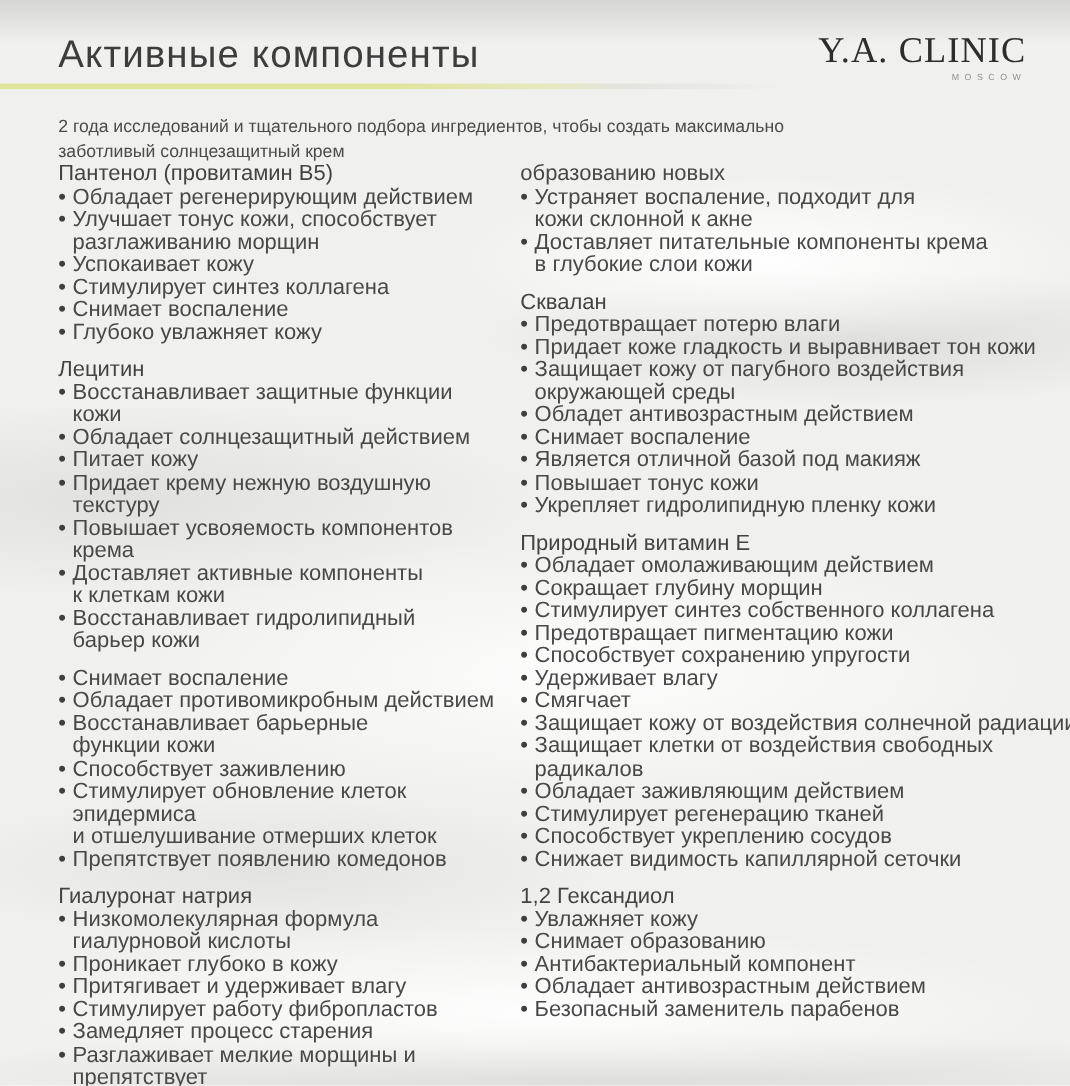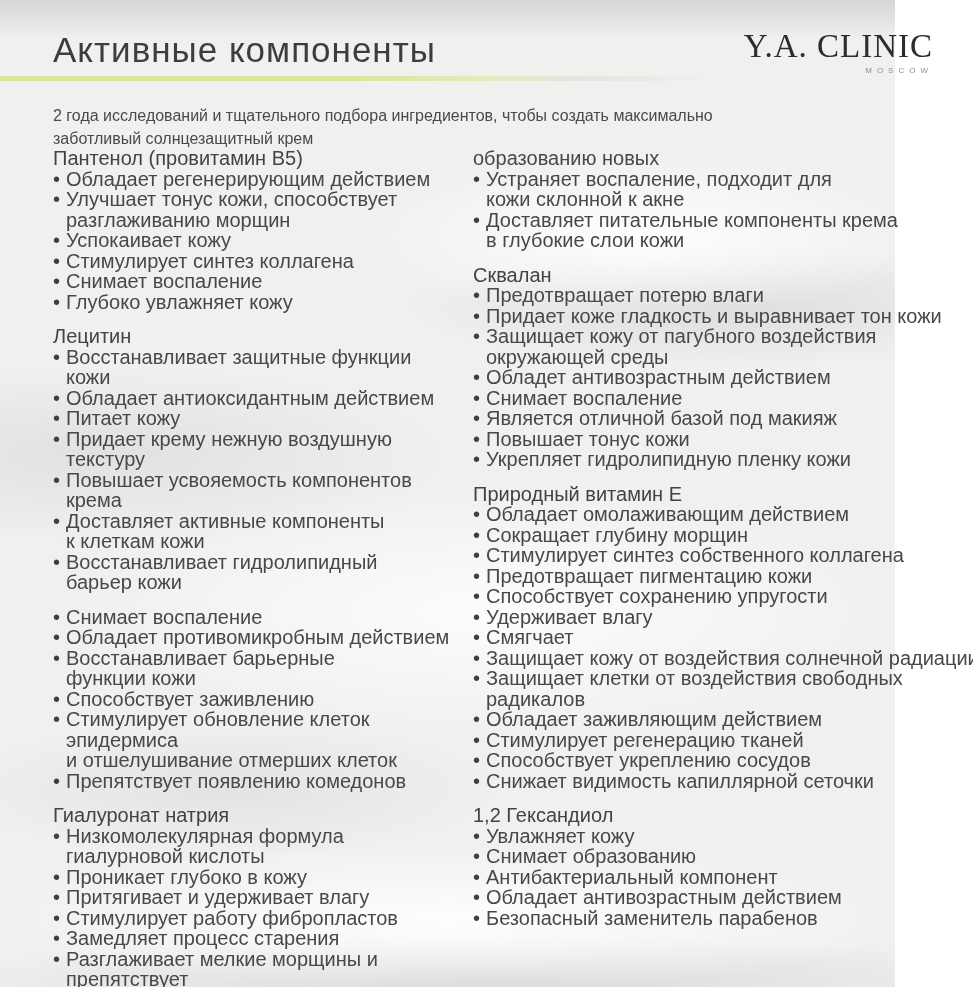--- a/index.html
+++ b/index.html
@@ -1,21 +1,21 @@
 <!DOCTYPE html>
 <html lang="ru"><head>
 <meta charset="utf-8">
 <style>
   html,body { margin:0; padding:0; }
   body {
     width:973px; height:987px; overflow:hidden;
     font-family:"Liberation Sans","DejaVu Sans",sans-serif;
   }
   .page {
-    position:relative; width:895px; height:987px;
+    position:relative; width:973px; height:987px;
     background-color:#f0f0ee;
     background-image:
       linear-gradient(180deg, rgba(193,193,191,0.55) 0%, rgba(193,193,191,0) 4%),
       radial-gradient(ellipse 45% 12% at 72% 24%, rgba(255,255,255,0.95), rgba(255,255,255,0) 70%),
       radial-gradient(ellipse 50% 9% at 80% 31%, rgba(196,196,194,0.45), rgba(196,196,194,0) 70%),
       radial-gradient(ellipse 55% 13% at 12% 46%, rgba(203,203,201,0.42), rgba(203,203,201,0) 70%),
       radial-gradient(ellipse 65% 18% at 55% 62%, rgba(255,255,255,0.85), rgba(255,255,255,0) 70%),
       radial-gradient(ellipse 45% 10% at 25% 80%, rgba(205,205,203,0.38), rgba(205,205,203,0) 70%),
       radial-gradient(ellipse 70% 10% at 50% 93%, rgba(255,255,255,0.9), rgba(255,255,255,0) 75%),
       radial-gradient(ellipse 80% 6% at 55% 99.5%, rgba(196,196,194,0.5), rgba(196,196,194,0) 80%);
@@ -101,21 +101,21 @@
         </div>
       </section>
       <section class="section">
         <div class="sec-heading">Лецитин</div>
         <div class="bullet">
           <span class="dot">•</span>
           <span class="bullet-text">Восстанавливает защитные функции кожи</span>
         </div>
         <div class="bullet">
           <span class="dot">•</span>
-          <span class="bullet-text">Обладает антиоксидантным действием</span>
+          <span class="bullet-text">Обладает солнцезащитный действием</span>
         </div>
         <div class="bullet">
           <span class="dot">•</span>
           <span class="bullet-text">Питает кожу</span>
         </div>
         <div class="bullet">
           <span class="dot">•</span>
           <span class="bullet-text">Придает крему нежную воздушную текстуру</span>
         </div>
         <div class="bullet">

